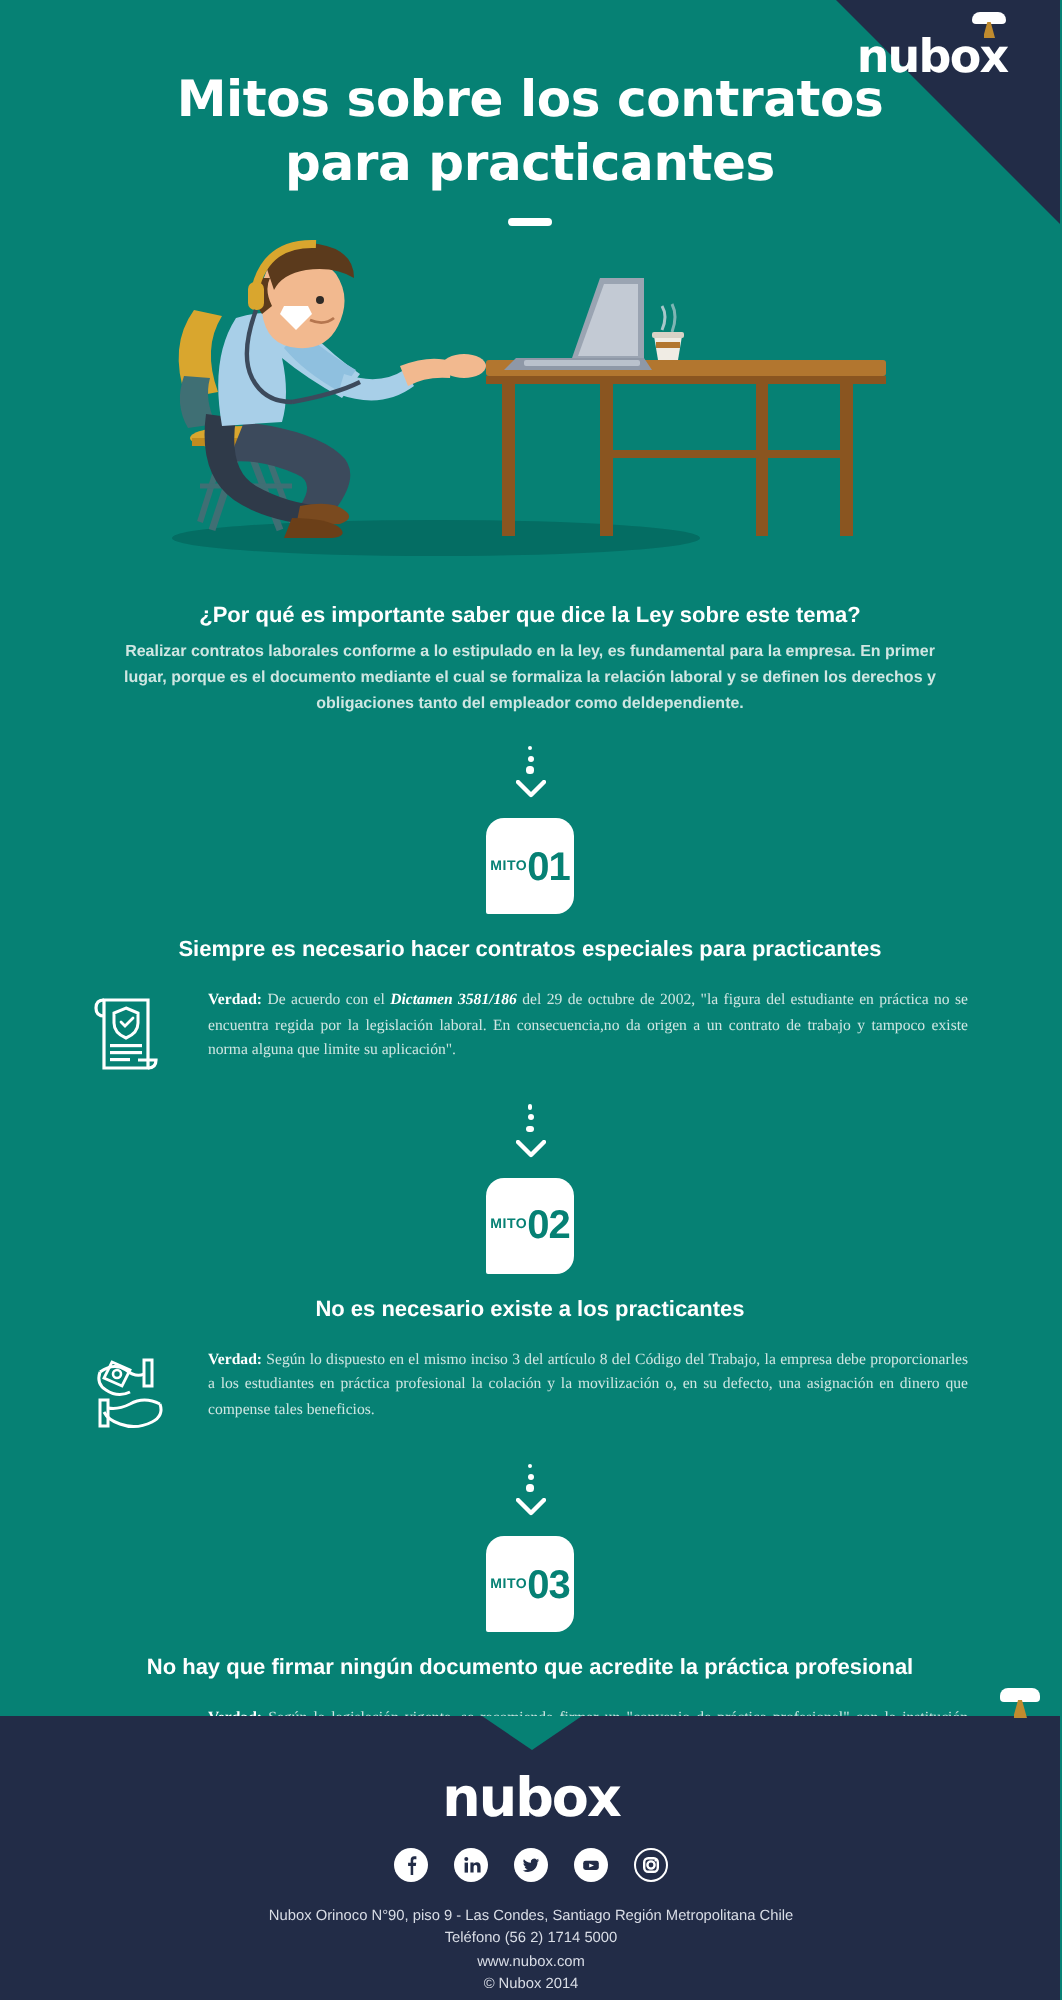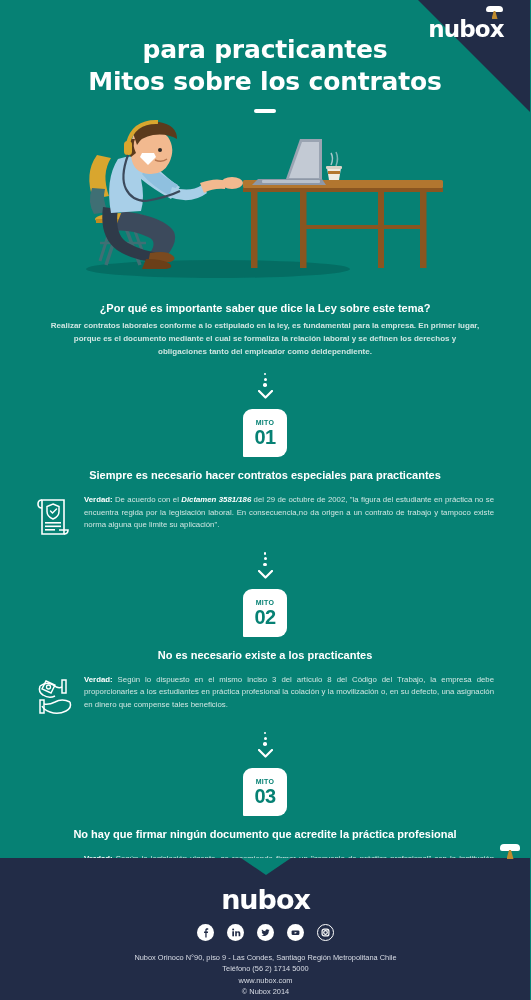--- a/index.html
+++ b/index.html
@@ -100,21 +100,21 @@
     position: absolute;
     left: 0; top: 113px;
     width: 531px;
     height: 180px;
     z-index: 2;
   }
 
   
   .body {
     position: relative;
-    padding: 0 36px;
+    padding: 0 46px;
   }
   .intro-heading {
     text-align: center;
     color: #ffffff;
     font-size: 11px;
     font-weight: bold;
     margin-top: 2px;
   }
   .intro-text {
     text-align: center;
@@ -148,21 +148,21 @@
   }
 
   
   .mito-badge {
     width: 44px;
     height: 48px;
     background: #ffffff;
     border-radius: 9px 9px 9px 1px;
     margin: 0 auto;
     display: flex;
-    flex-direction: column;
+    flex-direction: row;
     align-items: center;
     justify-content: center;
     color: #068174;
   }
   .mito-word {
     font-size: 7px;
     font-weight: bold;
     letter-spacing: 0.3px;
     line-height: 1;
   }
@@ -178,22 +178,23 @@
     text-align: center;
     color: #ffffff;
     font-size: 11px;
     font-weight: bold;
     margin-top: 12px;
   }
 
   .myth-body {
     display: flex;
     align-items: flex-start;
-    gap: 10px;
+    gap: 20px;
     margin-top: 13px;
+    font-family: Liberation Serif, serif;
   }
   .myth-icon {
     flex: 0 0 38px;
     width: 38px;
     height: 42px;
     margin-top: 2px;
   }
   .myth-text {
     flex: 1;
     color: #cfe6e2;
@@ -271,22 +272,22 @@
     <div class="brand-top">
       <span class="logo-wordmark">nubox</span>
       <span class="logo-cloud">
         <span class="puff"></span>
         <span class="stem"></span>
       </span>
     </div>
 
     <div class="title-block">
       <div class="main-title">
+        <div>Mitos sobre los contratos</div>
         <div>para practicantes</div>
-        <div>Mitos sobre los contratos</div>
       </div>
       <div class="title-dash"></div>
     </div>
 
     <svg class="hero" viewBox="0 0 531 180">
       <ellipse cx="218" cy="156" rx="132" ry="9" fill="#046d63"></ellipse>
 
       <rect x="243" y="67" width="200" height="8" rx="1.5" fill="#b2762f"></rect>
       <rect x="243" y="75" width="200" height="4" fill="#8a5520"></rect>
 

